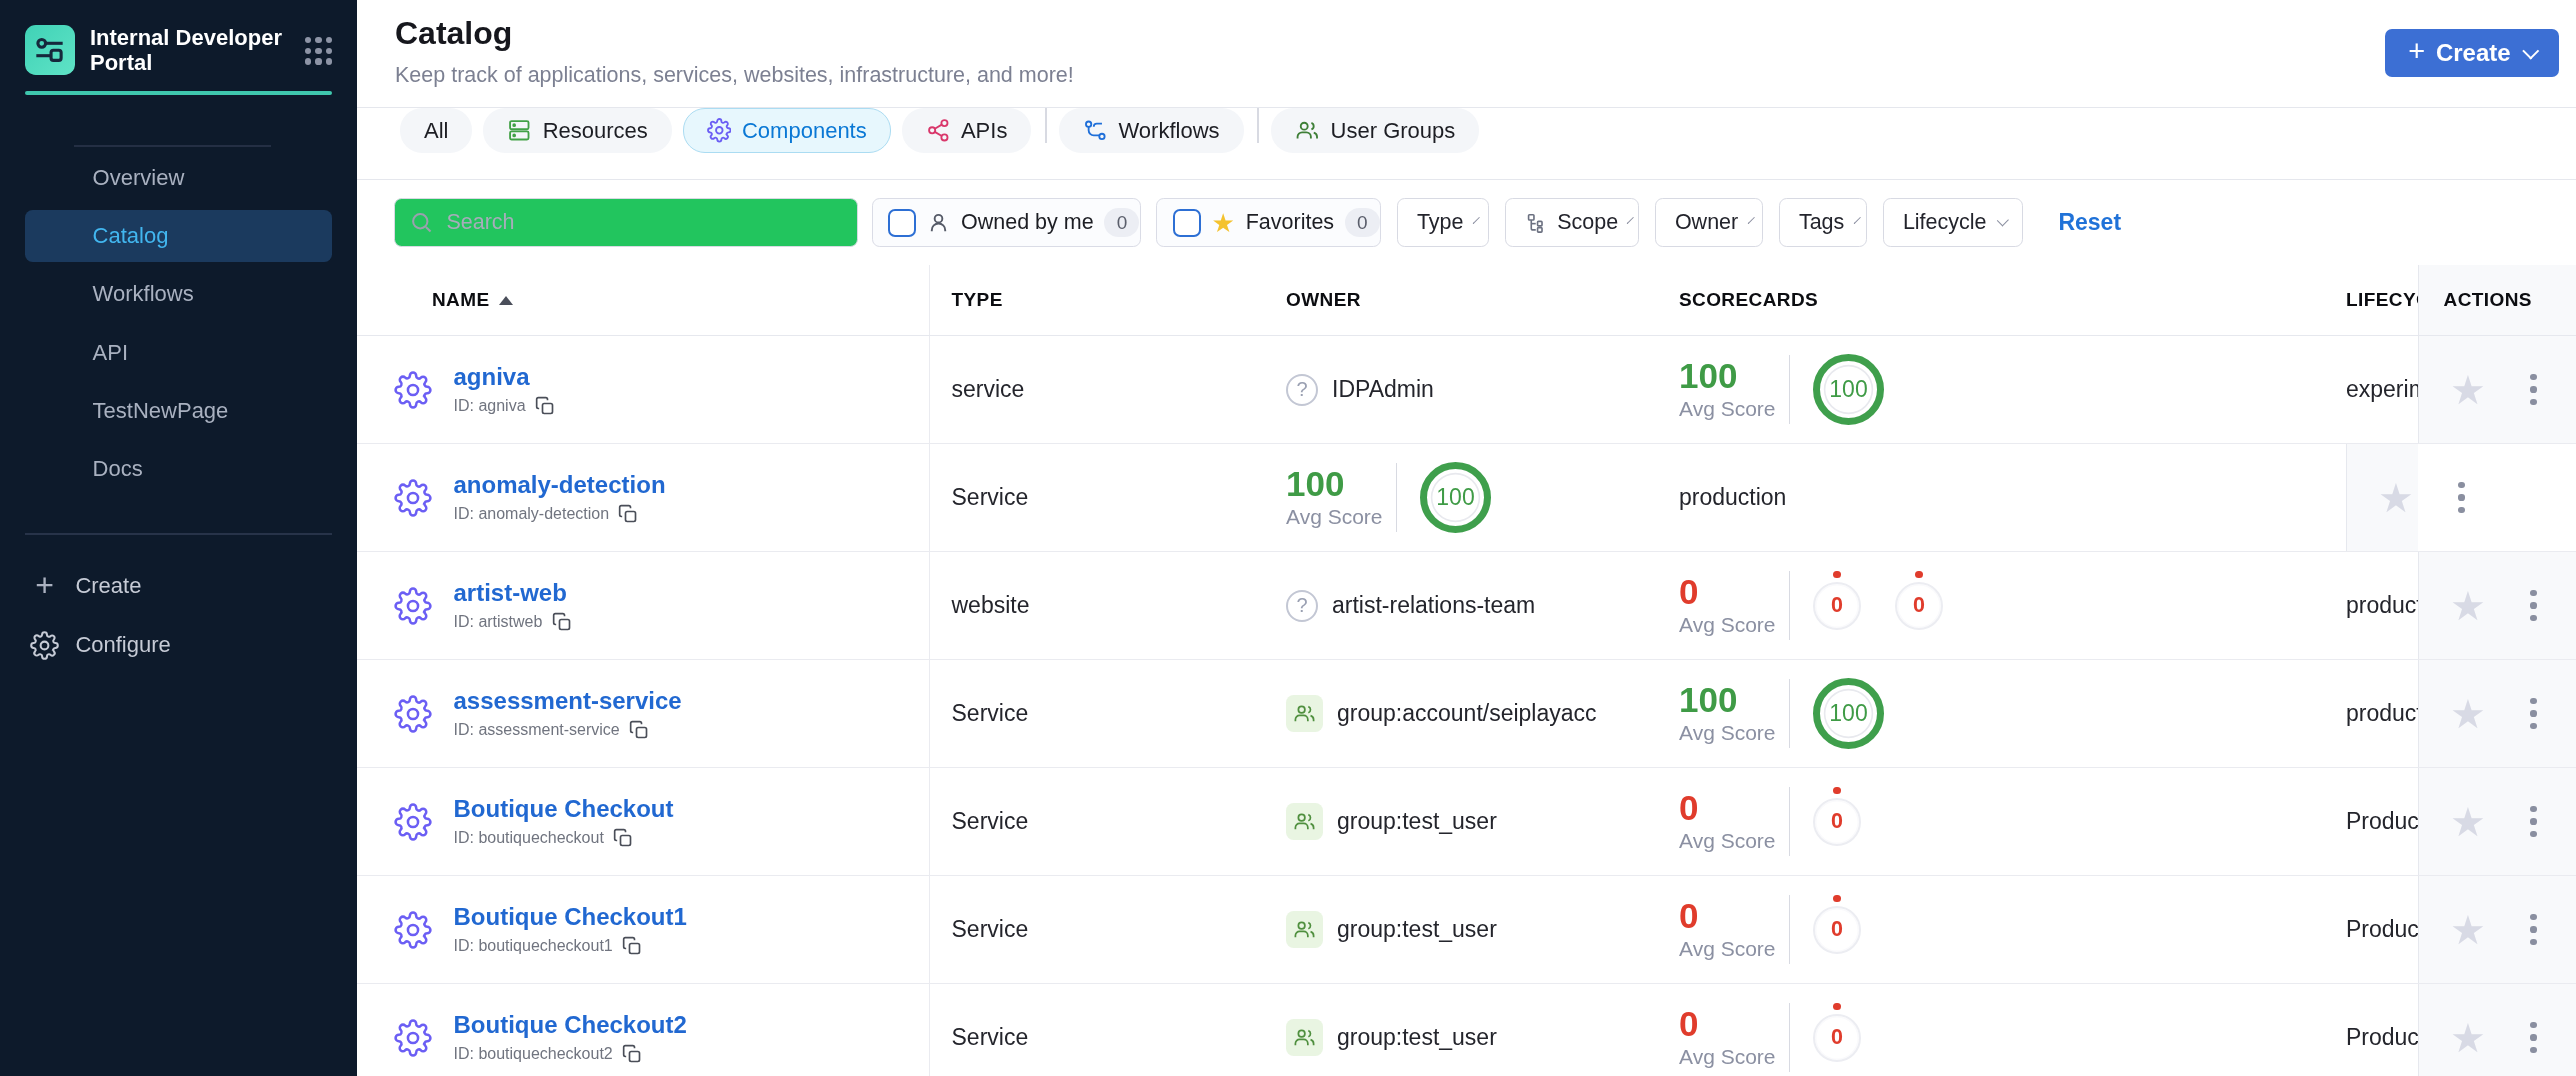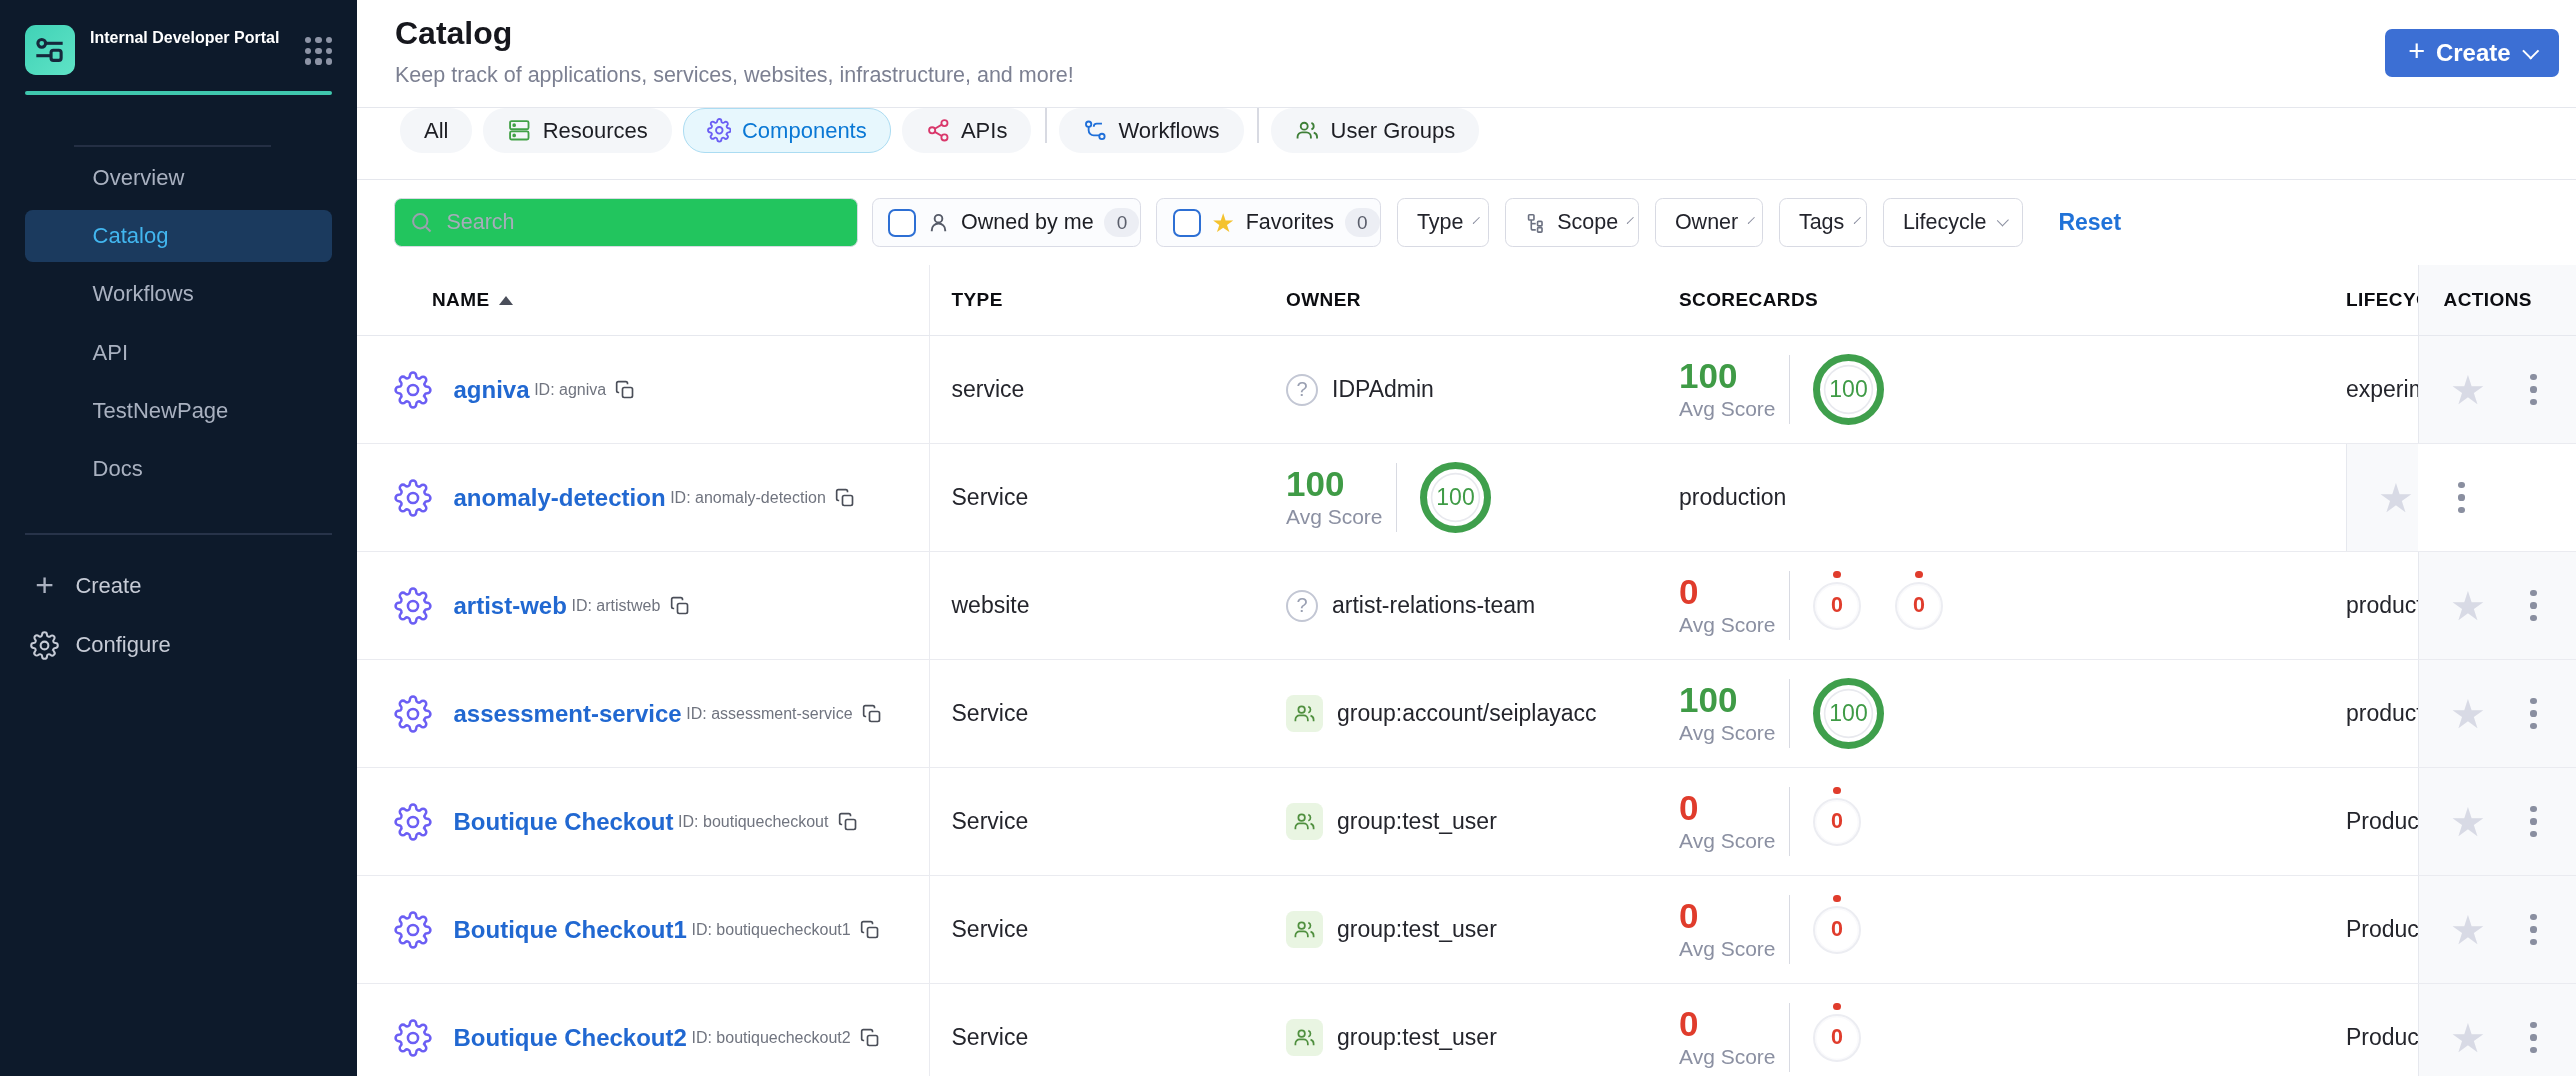--- a/index.html
+++ b/index.html
@@ -4,21 +4,21 @@
 <style>
   html,body{margin:0;padding:0;background:#fff;}
   *{box-sizing:border-box;}
   body{font-family:"Liberation Sans","DejaVu Sans",sans-serif;width:2576px;height:1077px;overflow:hidden;}
   .app{width:2576px;height:1077px;display:flex;overflow:hidden;background:#fff;}
 
   
   .sidebar{width:357px;min-width:357px;height:100%;background:#0d1a2b;position:relative;color:#aab1c0;}
   .sb-head{position:absolute;top:24.6px;left:24.6px;right:24.6px;display:flex;align-items:flex-start;}
   .logo-tile{width:50px;height:50px;border-radius:10.8px;background:linear-gradient(135deg,#40d2b6,#5fe3c6);display:flex;align-items:center;justify-content:center;}
-  .sb-title{margin-left:15.4px;flex:1;color:#fff;font-size:16px;font-weight:bold;line-height:24.6px;padding-top:1.5px;}
+  .sb-title{margin-left:15.4px;flex:1;color:#fff;font-size:22px;font-weight:bold;line-height:24.6px;padding-top:1.5px;}
   .grid-icon{margin-left:6.2px;margin-top:12.3px;display:grid;grid-template-columns:repeat(3,6.2px);grid-gap:4.6px;cursor:pointer;}
   .grid-icon i{width:6.2px;height:6.2px;border-radius:50%;background:#8d94a6;}
   .sb-underline{position:absolute;top:91px;left:24.6px;right:24.6px;height:3.8px;background:#3fc7ae;border-radius:2.3px;}
   .sb-div-short{position:absolute;top:145px;left:74px;right:86px;height:1.5px;background:#242f44;}
   .sb-nav{position:absolute;top:152px;left:24.6px;right:24.6px;}
   .nav-item{height:52px;margin-bottom:6.2px;border-radius:7.7px;display:flex;align-items:center;padding-left:68px;font-size:22px;color:#a9b1c0;cursor:pointer;}
   .nav-item.active{background:#1b3a5e;color:#42b6ef;}
   .sb-div-long{position:absolute;top:533px;left:24.6px;right:24.6px;height:1.5px;background:#273349;}
   .sb-footer{position:absolute;top:558px;left:24.6px;right:24.6px;}
   .sb-foot-item{height:55px;display:flex;align-items:center;font-size:22px;color:#c6cbd6;cursor:pointer;margin-bottom:4.6px;}
@@ -68,21 +68,21 @@
   .th{display:flex;align-items:center;font-size:19px;font-weight:bold;color:#0c0d11;letter-spacing:0.4px;white-space:nowrap;overflow:hidden;}
   .th.name{padding-left:28px;border-right:1.5px solid #eaebf0;cursor:pointer;margin-left:47px;}
   .th.type{padding-left:21.5px;}
   .th.actions{background:#f8f9fb;border-left:1.5px solid #e6e8ee;padding-left:24.6px;}
   .sort-caret{width:0;height:0;border-left:7px solid transparent;border-right:7px solid transparent;border-bottom:9.2px solid #4a4e5a;margin-left:9.2px;}
   .tbody{}
   .trow{height:108px;border-bottom:1.5px solid #eaebf0;}
   .cell{display:flex;align-items:center;}
   .c-name{padding-left:37px;border-right:1.5px solid #eaebf0;gap:21.5px;}
   .row-gear{color:#6b5ef4;display:flex;flex:none;}
-  .name-block{display:flex;gap:4.6px;}
+  .name-block{display:flex;flex-direction:column;gap:4.6px;}
   .row-name{font-size:24px;font-weight:bold;color:#2168d1;text-decoration:none;cursor:pointer;}
   .row-id{display:flex;align-items:center;gap:9.2px;}
   .row-id-text{font-size:16px;color:#70747f;}
   .copy-ic{color:#4a4e58;display:flex;cursor:pointer;}
   .c-type{padding-left:21.5px;font-size:23px;color:#24252c;}
   .c-owner{gap:14px;font-size:23px;color:#24252c;}
   .group-tile{width:37px;height:37px;border-radius:7.7px;background:#e9f5e2;display:flex;align-items:center;justify-content:center;color:#4f8f3e;flex:none;}
   .q-icon{width:32px;height:32px;border-radius:50%;border:2.3px solid #c3c7d4;color:#9aa0b2;display:flex;align-items:center;justify-content:center;font-size:20px;flex:none;}
   .c-score{}
   .avg{width:108px;display:flex;flex-direction:column;gap:4.6px;}

